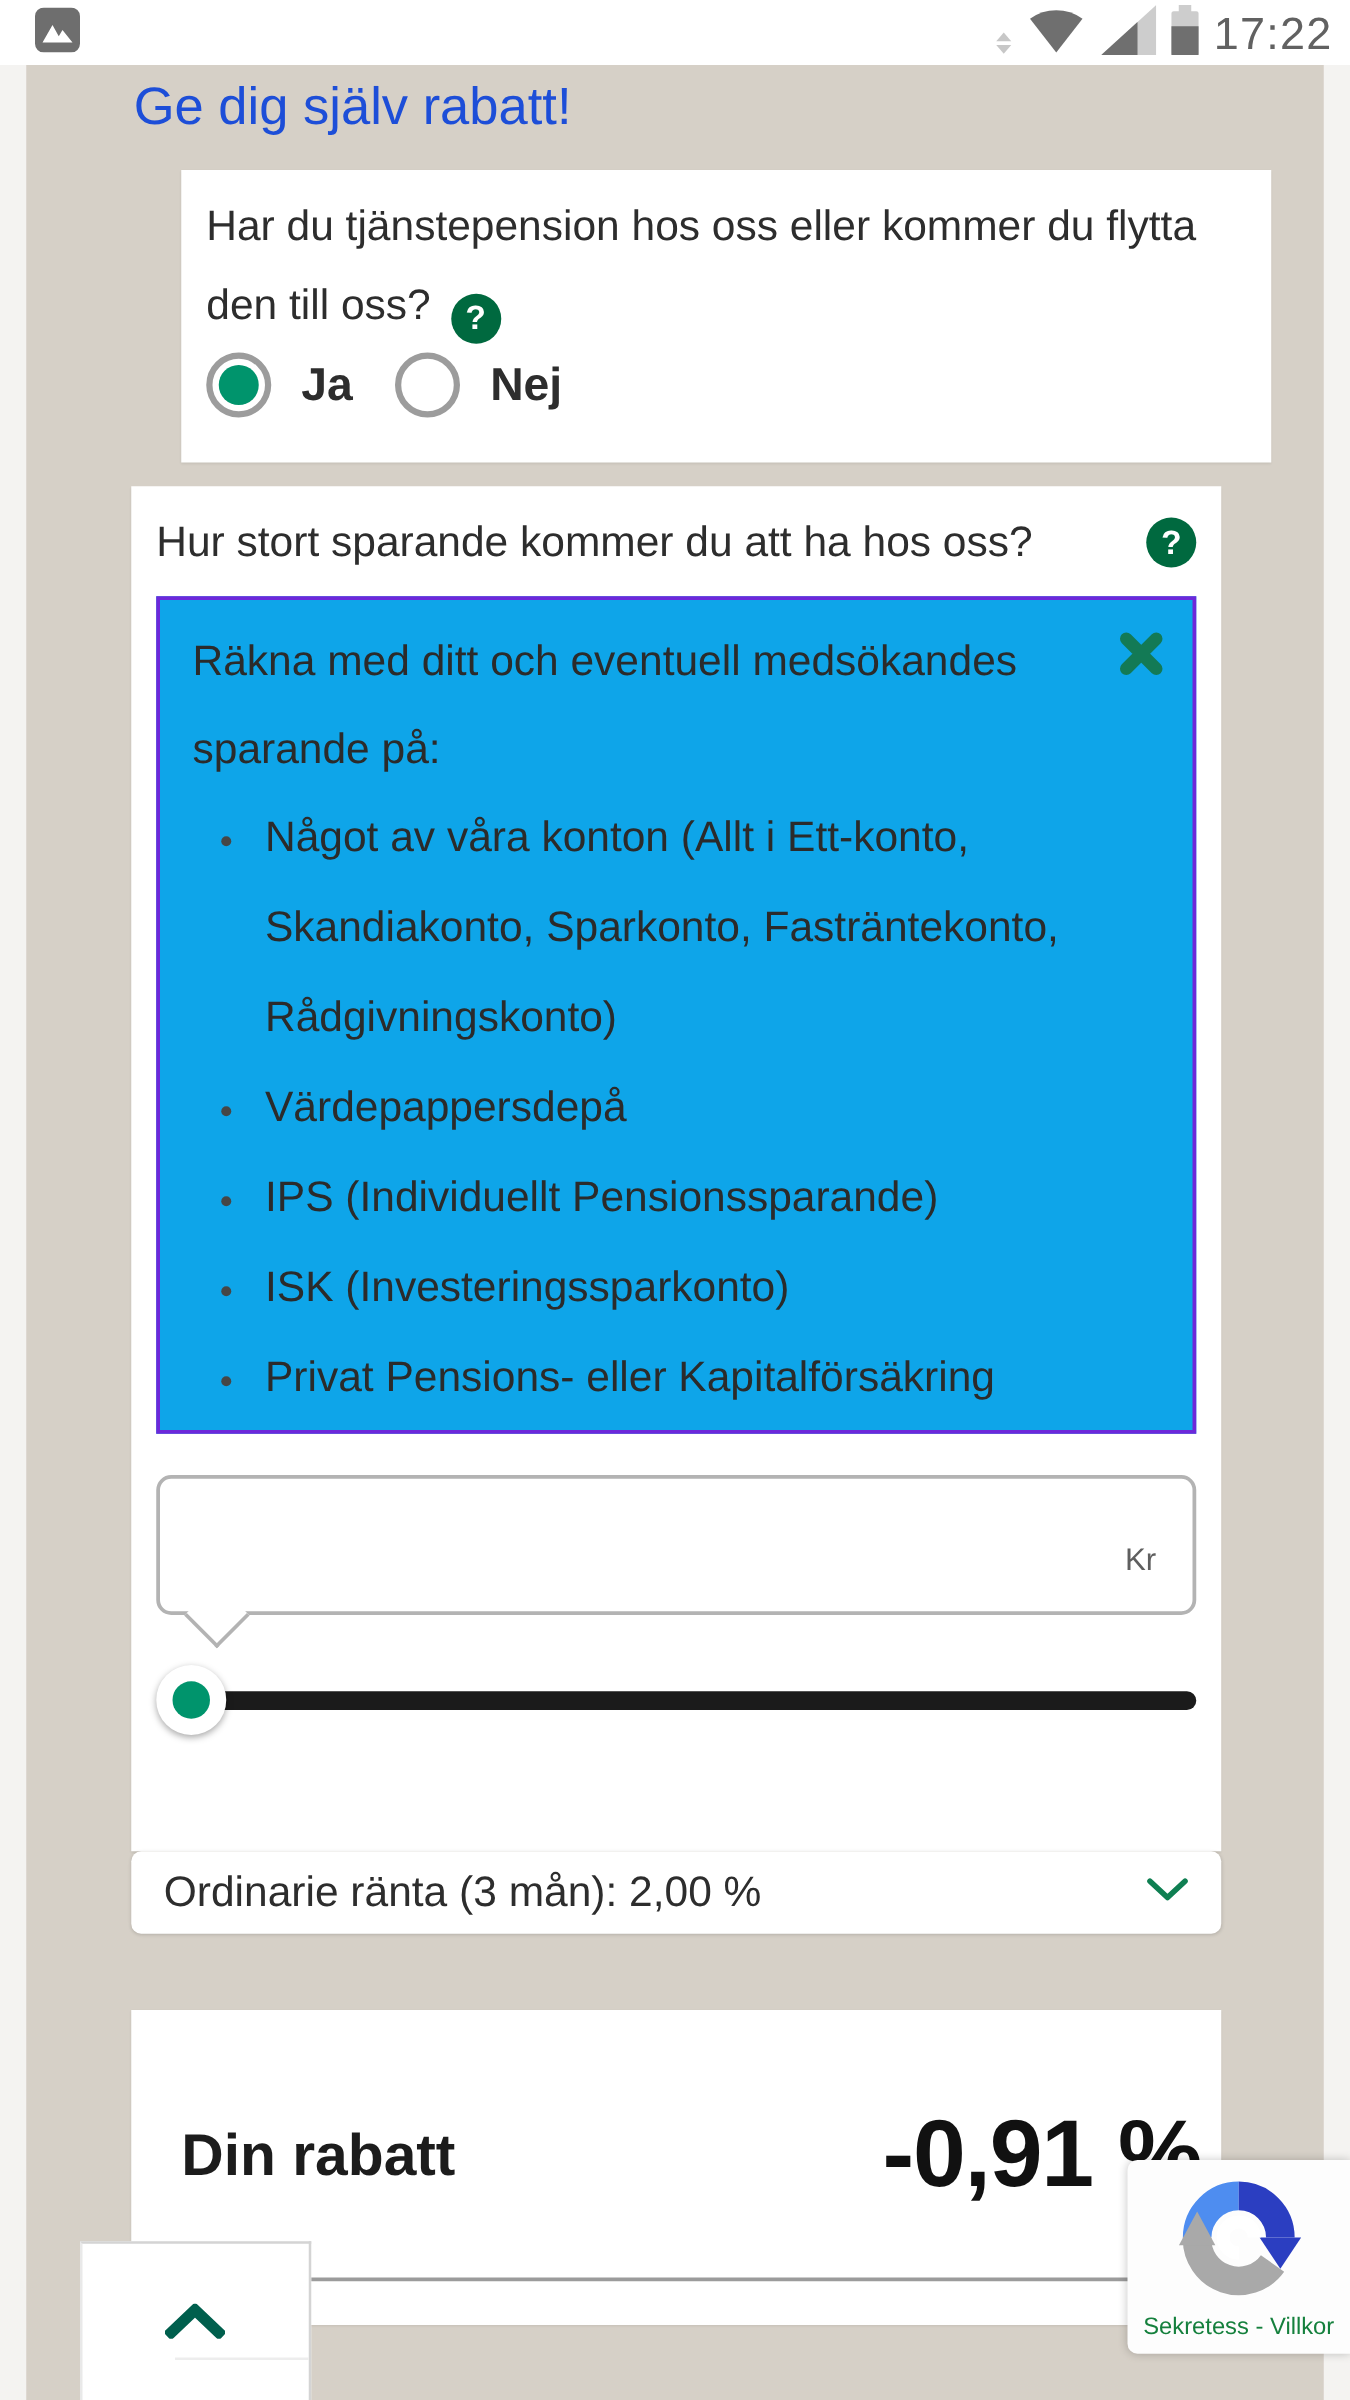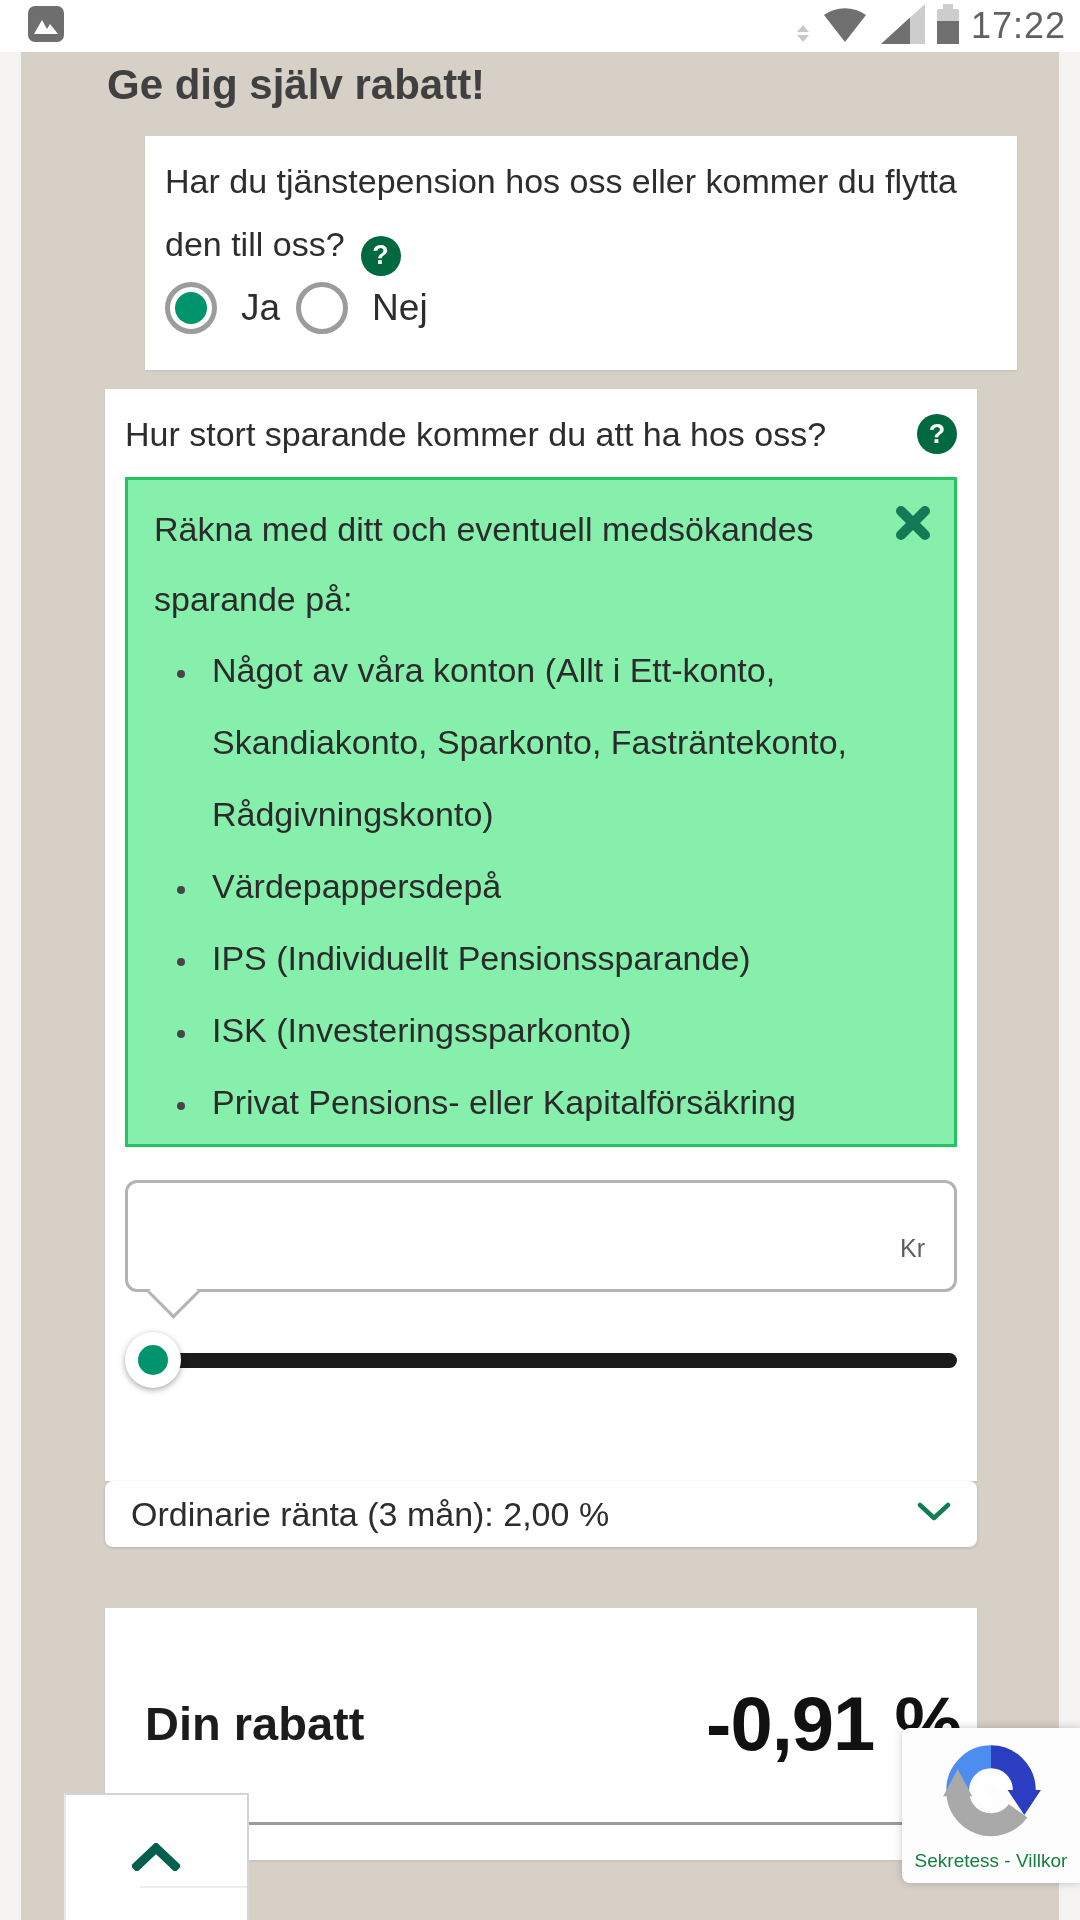--- a/index.html
+++ b/index.html
@@ -20,52 +20,52 @@
   .sb-arrows span{width:0;height:0;border-left:6px solid transparent;border-right:6px solid transparent;}
   .arrow-up{border-bottom:7px solid #c7c7c7;}
   .arrow-down{border-top:7px solid #c7c7c7;}
   .sb-time{font-size:36px;color:#616161;letter-spacing:1px;line-height:44px;}
   
   .page-bg{
     position:absolute;top:52px;left:21px;width:1038px;height:1868px;background:#d6d0c7;
   }
   .content{position:absolute;top:0;left:84px;width:872px;}
   .page-title{
-    font-size:42px;font-weight:700;color:#404040;margin:8px 0 0 2px;line-height:50px;
+    font-size:42px;font-weight:400;color:#1d4ed8;margin:8px 0 0 2px;line-height:50px;
   }
   
   .card{
     background:#ffffff;box-shadow:0 1px 2px rgba(0,0,0,0.08);
     padding:14px 20px 36px 20px;box-sizing:border-box;width:872px;
   }
   .card1{margin-top:26px;margin-left:40px;}
   .card2{margin-top:19px;padding-bottom:79px;}
   .question{font-size:34px;line-height:63px;color:#2d2d2d;}
   .help-icon{
     display:inline-flex;width:40px;height:40px;border-radius:50%;background:#00693f;
     color:#ffffff;font-size:27px;font-weight:700;align-items:center;justify-content:center;
     vertical-align:-8px;margin-left:16px;
   }
   
-  .radio-row{display:flex;align-items:flex-end;gap:16px;margin-top:6px;}
+  .radio-row{display:flex;align-items:flex-end;gap:34px;margin-top:6px;font-weight:bold;}
   .radio-option{display:flex;align-items:center;}
   .radio-circle{
     width:42px;height:42px;border-radius:50%;border:5px solid #9c9c9c;background:#fff;
     display:flex;align-items:center;justify-content:center;
   }
   .radio-option.selected .radio-circle::after{
     content:"";width:32px;height:32px;border-radius:50%;background:#00946c;display:block;
   }
   .radio-label{font-size:37px;color:#2d2d2d;margin-left:24px;}
   
   .heading-row{display:flex;align-items:center;justify-content:space-between;line-height:50px;margin-top:6px;}
   .heading-row .question{line-height:50px;}
   
   .info-box{
-    margin-top:18px;border:3px solid #22c55e;background:#86efac;
+    margin-top:18px;border:3px solid #6d28d9;background:#0ea5e9;
     padding:14px 26px 6px 26px;position:relative;
   }
   .info-intro{font-size:34px;line-height:70px;color:#2b2b2b;padding-right:70px;}
   .info-close{
     position:absolute;top:24px;right:22px;width:38px;height:38px;cursor:pointer;
   }
   .info-list{margin:0;padding:0 0 0 46px;}
   .info-list li{font-size:34px;line-height:72px;color:#2b2b2b;padding-left:12px;}
   .info-list li::marker{color:#464646;font-size:26px;}
   

